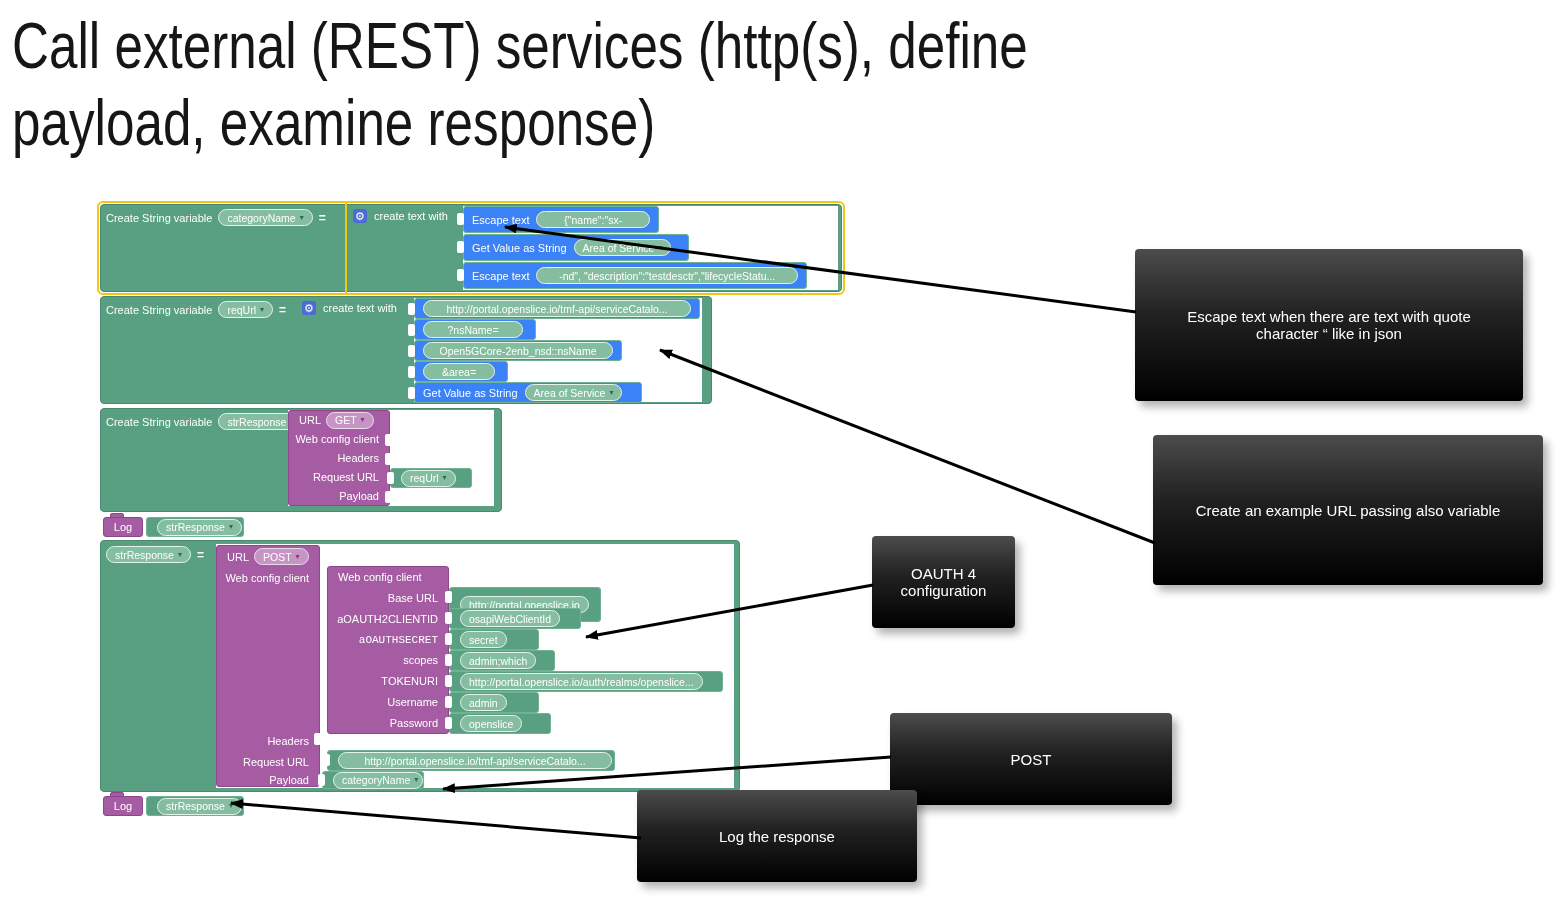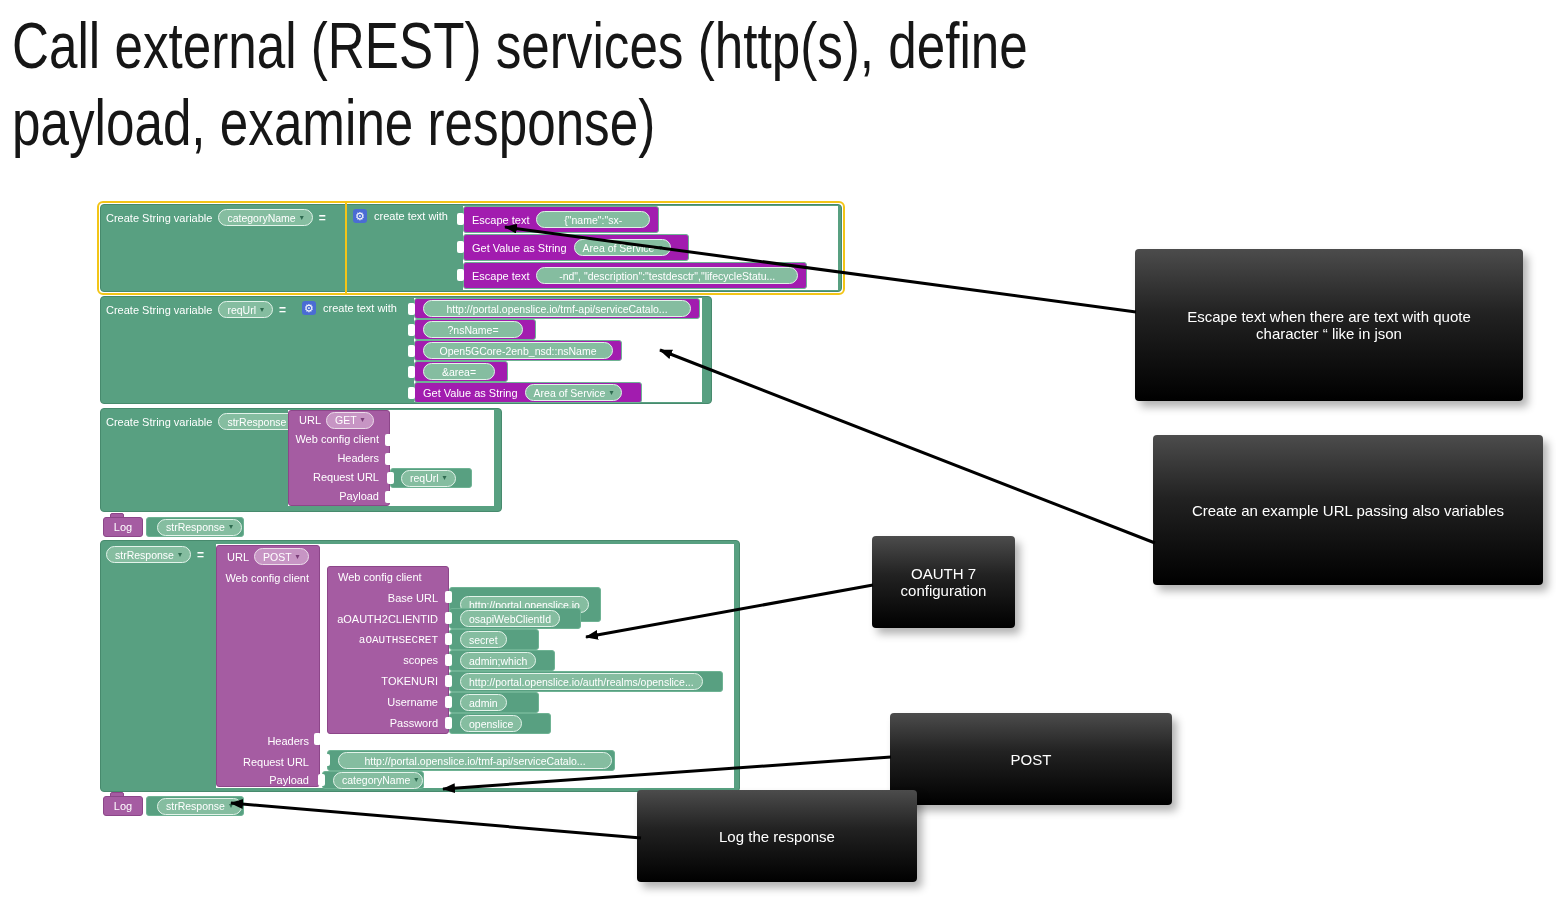--- a/index.html
+++ b/index.html
@@ -4,21 +4,21 @@
 <style>
   html,body{margin:0;padding:0;background:#fff;}
   .stage{position:relative;width:1556px;height:897px;background:#fff;overflow:hidden;
          font-family:"Liberation Sans",sans-serif;border-radius:20px;}
   .abs{position:absolute;box-sizing:border-box;}
   .title{position:absolute;left:12px;top:8px;font-size:64px;line-height:1.2;color:#161616;
          transform:scaleX(0.80);transform-origin:0 0;white-space:nowrap;font-weight:400;}
   
   .teal{background:#58a081;border:1px solid #478a6d;border-radius:4px;}
   .hole{background:#ffffff;}
-  .trow{background:#a21caf;border:1px solid #6fb394;border-radius:3px;display:flex;
+  .trow{background:#3b82f6;border:1px solid #6fb394;border-radius:3px;display:flex;
         align-items:center;gap:7px;padding:0 8px;color:#fff;font-size:11px;white-space:nowrap;}
   .tholder{background:#58a081;border:1px solid #6fb394;border-radius:3px;display:flex;
         align-items:center;padding:0 0 0 10px;}
   .tfield{background:#85bda0;border:1px solid #e3f3ea;border-radius:9px;color:#fff;
         font-size:10.5px;height:15px;line-height:14px;padding:0 8px;white-space:nowrap;
         overflow:hidden;max-width:100%;display:inline-flex;align-items:center;gap:4px;}
   .tri{font-size:8px;color:#2e6b50;line-height:1;}
   .purple{background:#a55ca2;border:1px solid #8c4689;border-radius:3px;}
   .prow{display:flex;align-items:center;color:#fff;font-size:11px;white-space:nowrap;
         padding:0 10px;box-sizing:border-box;}
@@ -250,24 +250,24 @@
     <span class="tfield">
         <span>strResponse</span>
         <span class="tri">▾</span>
       </span>
   </div>
 
   <div class="callout" style="left:1135px;top:249px;width:388px;height:152px;">
     <div>Escape text when there are text with quote character “ like in json</div>
   </div>
   <div class="callout" style="left:1153px;top:435px;width:390px;height:150px;">
-    <div>Create an example URL passing also variables</div>
+    <div>Create an example URL passing also variable</div>
   </div>
   <div class="callout" style="left:872px;top:536px;width:143px;height:92px;">
-    <div>OAUTH 7</div>
+    <div>OAUTH 4</div>
     <div>configuration</div>
   </div>
   <div class="callout" style="left:890px;top:713px;width:282px;height:92px;padding:6px 12px;">
     <div>POST</div>
   </div>
   <div class="callout" style="left:637px;top:790px;width:280px;height:92px;">
     <div>Log the response</div>
   </div>
 
   <svg class="arrows" width="1556" height="897" viewBox="0 0 1556 897">

